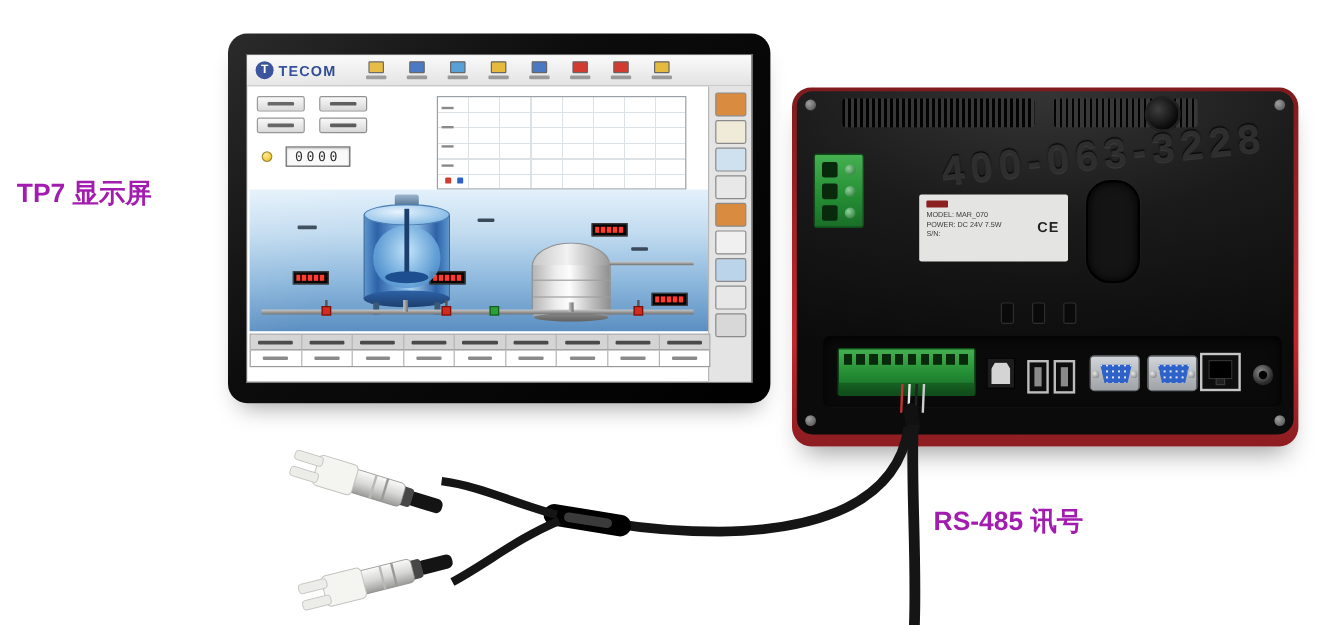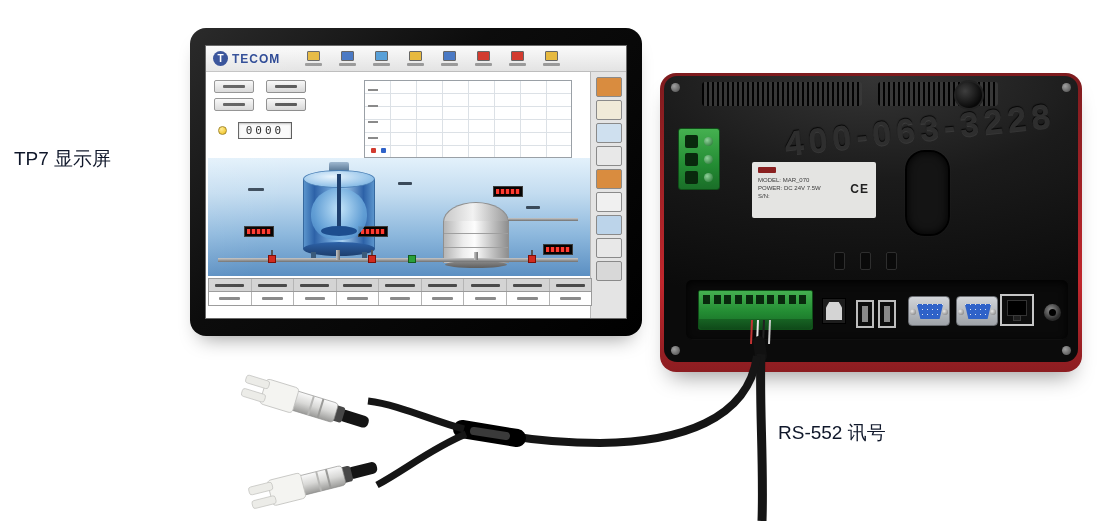--- a/index.html
+++ b/index.html
@@ -1,20 +1,20 @@
 <!DOCTYPE html>
 <html><head>
 <meta charset="utf-8">
 <style>
   * { box-sizing: border-box; margin: 0; padding: 0; }
   body { font-family: "Liberation Sans", sans-serif; background: #fff; }
   .scene { position: relative; width: 1116px; height: 521px; background: #fff; overflow: hidden; }
 
   
-  .callout { position: absolute; font-size: 19px; color: #0f172a; font-weight: 400; z-index: 20; white-space: nowrap; }
+  .callout { position: absolute; font-size: 22px; color: #a21caf; font-weight: 700; z-index: 20; white-space: nowrap; }
   #lbl-tp7   { left: 14px;  top: 146px; }
   #lbl-vb300 { left: 10px;  top: 452px; }
   #lbl-rs485 { left: 778px; top: 420px; }
 
   
   .tp7-frame { position: absolute; left: 190px; top: 28px; width: 452px; height: 308px;
     background: linear-gradient(135deg, #2b2b2b 0%, #0c0c0c 40%, #000 100%);
     border-radius: 16px; box-shadow: 0 12px 20px -10px rgba(0,0,0,.4); z-index: 2; }
   .tp7-screen { position: absolute; left: 15px; top: 17px; width: 422px; height: 274px;
     background: #fff; border: 1px solid #6a6a6a; overflow: hidden; }
@@ -139,21 +139,21 @@
     text-shadow: 0 1px 0 rgba(255,255,255,.10), 0 -1px 1px rgba(0,0,0,.85); white-space: nowrap; }
   .screw { position: absolute; width: 9px; height: 9px; border-radius: 50%;
     background: radial-gradient(circle at 35% 35%, #a0a0a0, #474747); }
 
   .pwr-terminal { position: absolute; left: 14px; top: 52px; width: 42px; height: 62px; border-radius: 3px;
     background: linear-gradient(180deg, #45b050, #238c33 60%, #1a6e28); border: 1px solid #0f4f18; }
   .pwr-hole { position: absolute; left: 6px; width: 13px; height: 13px; background: #09290d; border-radius: 2px; }
   .pwr-screw { position: absolute; right: 6px; width: 9px; height: 9px; border-radius: 50%;
     background: radial-gradient(circle at 35% 35%, #8fd29a, #1d6b2a); }
 
-  .spec-label { position: absolute; left: 88px; top: 86px; width: 124px; height: 56px; background: #e4e4e2;
+  .spec-label { position: absolute; left: 102px; top: 86px; width: 124px; height: 56px; background: #e4e4e2;
     border-radius: 2px; padding: 5px 6px; color: #333; }
   .spec-logo { width: 18px; height: 6px; background: #8a2020; border-radius: 1px; margin-bottom: 3px; }
   .spec-line { font-size: 6px; line-height: 8px; white-space: nowrap; color: #3a3a3a; }
   .spec-ce { position: absolute; right: 7px; top: 20px; font-size: 12px; font-weight: bold; color: #222; letter-spacing: 1px; }
 
   .recess-slot { position: absolute; left: 241px; top: 74px; width: 45px; height: 86px; border-radius: 20px;
     background: #141414; border: 2px solid #000; box-shadow: inset 0 0 8px #000, 0 0 2px rgba(255,255,255,.06); }
   .dip-slot { position: absolute; top: 176px; width: 11px; height: 18px; background: #0a0a0a;
     border: 1px solid #2e2e2e; border-radius: 2px; }
 
@@ -191,21 +191,21 @@
   .audio-hole { position: absolute; left: 5px; top: 5px; width: 7px; height: 7px; border-radius: 50%; background: #000; }
 
   .cable-layer { position: absolute; left: 0; top: 0; width: 1116px; height: 521px; z-index: 10; pointer-events: none; }
 </style>
 </head>
 <body>
 
 <div class="scene">
 
   <div class="callout" id="lbl-tp7">TP7 显示屏</div>
-  <div class="callout" id="lbl-rs485">RS-552 讯号</div>
+  <div class="callout" id="lbl-rs485">RS-485 讯号</div>
 
   <div class="tp7-frame">
     <div class="tp7-screen">
 
       <div class="hmi-toolbar">
         <div class="logo-circle">T</div>
         <div class="logo-text">TECOM</div>
         <div class="tb-icons">
           <div class="tb-btn">
               <div class="tb-glyph"></div>

